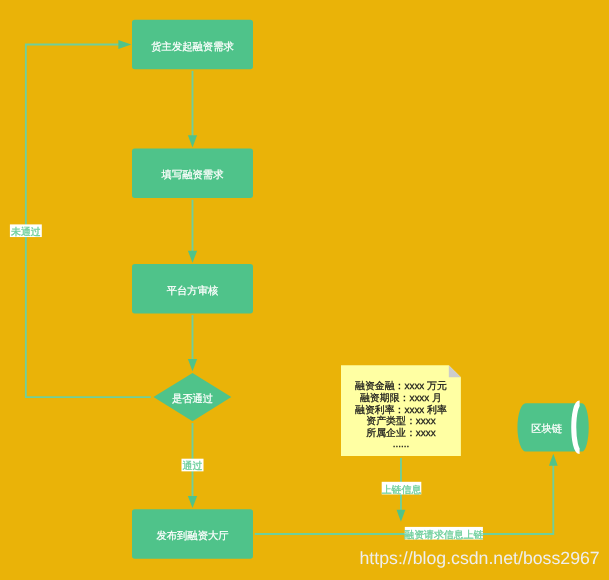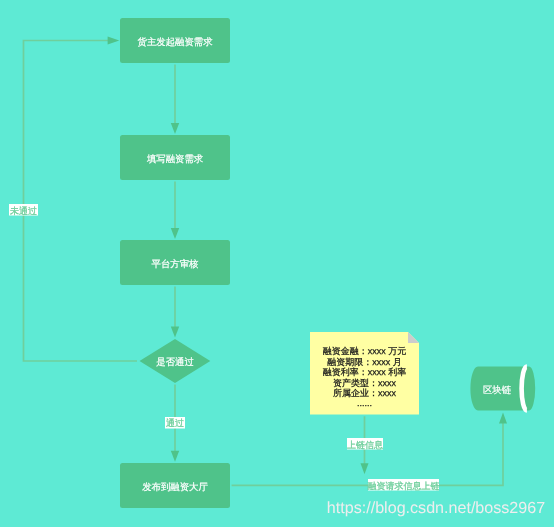--- a/index.html
+++ b/index.html
@@ -1,17 +1,17 @@
 <!DOCTYPE html>
 <html><head>
 <meta charset="utf-8">
 <style>
   html,body{margin:0;padding:0;background:#ffffff;}
   body{width:554px;height:527px;overflow:hidden;font-family:"Liberation Sans",sans-serif;}
-  #stage{position:relative;width:554px;height:527px;background:#5eead4;}
+  #stage{position:relative;width:554px;height:527px;background:#eab308;}
   svg{position:absolute;left:0;top:0;transform:translateZ(0);}
   .shape{fill:#4fc38a;stroke:none;}
   .shape-label{fill:#ffffff;stroke:#ffffff;stroke-width:0.22;font-size:9.4px;text-rendering:geometricPrecision;text-anchor:middle;dominant-baseline:middle;font-family:"Liberation Sans",sans-serif;}
   .edge{fill:none;stroke:#6fcf9c;stroke-width:1.7;}
   .arrow{fill:#4fc38a;stroke:none;}
   .cylinder-lid{fill:none;stroke:#ffffff;stroke-width:4.6;stroke-linecap:butt;}
   .note-body{fill:#ffffa3;stroke:none;}
   .note-fold{fill:#cccccc;stroke:none;}
   .note-text{fill:#1a1a1a;stroke:#1a1a1a;stroke-width:0.25;font-size:9px;text-rendering:geometricPrecision;text-anchor:middle;dominant-baseline:middle;font-family:"Liberation Sans",sans-serif;}
   .label-bg{fill:#ffffff;stroke:none;}

